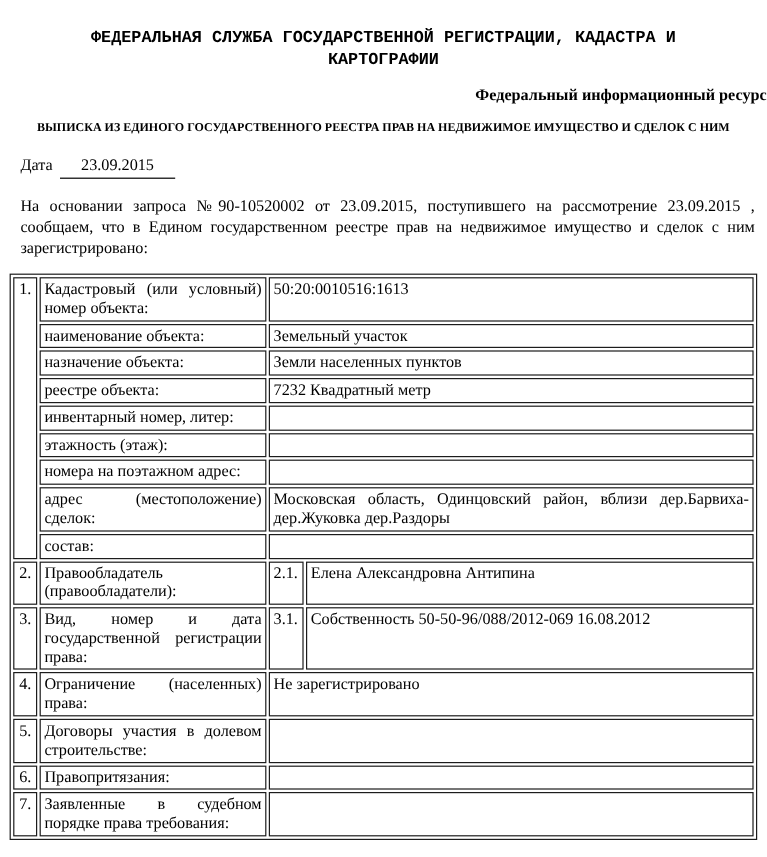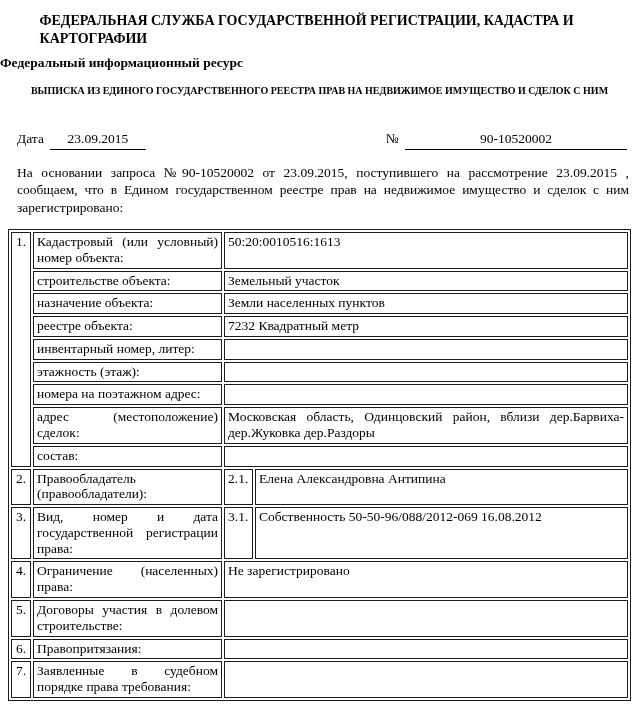--- a/index.html
+++ b/index.html
@@ -12,27 +12,29 @@
     position:relative;
     width:639px;
     min-height:709px;
     padding-top:12px;
     box-sizing:border-box;
   }
   .agency {
     font-weight:bold;
     font-size:14px;
     line-height:1.25;
+    text-align:center;
     max-width:560px;
-    margin:0 auto;
+    margin:12px auto;
+    font-family:Liberation Mono, monospace;
   }
   .resource {
     font-weight:bold;
     font-size:13.5px;
-    text-align:left;
+    text-align:right;
     margin-top:8px;
   }
   .doc-title {
     font-weight:bold;
     font-size:10px;
     line-height:1.25;
     text-align:center;
     max-width:620px;
     margin:14px auto 0;
   }
@@ -44,21 +46,21 @@
     margin:16px 12px 0 17px;
   }
   .meta-group { white-space:nowrap; }
   .uline {
     display:inline-block;
     border-bottom:1px solid #000;
     text-align:center;
     padding:0 2px 2px;
     margin-left:6px;
   }
-  .date-line { width:92px;margin-top:17px; }
+  .date-line { width:92px; }
   .num-line  { width:218px; }
   .intro {
     font-size:13.5px;
     line-height:1.32;
     text-align:justify;
     margin:14px 10px 0 17px;
   }
   table.rights {
     border-collapse:separate;
     border-spacing:2px;
@@ -89,42 +91,39 @@
   <div class="agency">ФЕДЕРАЛЬНАЯ СЛУЖБА ГОСУДАРСТВЕННОЙ РЕГИСТРАЦИИ, КАДАСТРА И КАРТОГРАФИИ</div>
 
   <div class="resource">Федеральный информационный ресурс</div>
 
   <div class="doc-title">ВЫПИСКА ИЗ ЕДИНОГО ГОСУДАРСТВЕННОГО РЕЕСТРА ПРАВ НА НЕДВИЖИМОЕ ИМУЩЕСТВО И СДЕЛОК С НИМ</div>
 
   <div class="meta-line">
     <span class="meta-group">
       <span>Дата</span><span class="uline date-line">23.09.2015</span>
     </span>
-    <span class="meta-group">
-      <span>№</span><span class="uline num-line">90-10520002</span>
-    </span>
   </div>
 
   <p class="intro">На основании запроса №90-10520002 от 23.09.2015, поступившего на рассмотрение 23.09.2015 , сообщаем, что в Едином государственном реестре прав на недвижимое имущество и сделок с ним зарегистрировано:</p>
 
   <table class="rights">
     <colgroup>
       <col style="width:20px">
       <col style="width:189px">
       <col style="width:29px">
       <col style="width:373px">
     </colgroup>
     <tbody>
         <tr>
           <td class="num" rowspan="9">1.</td>
           <td class="label">Кадастровый (или условный) номер объекта:</td>
           <td class="value" colspan="2">50:20:0010516:1613</td>
         </tr>
         <tr>
-          <td class="label">строительстве объекта:</td>
+          <td class="label">наименование объекта:</td>
           <td class="value" colspan="2">Земельный участок</td>
         </tr>
         <tr>
           <td class="label">назначение объекта:</td>
           <td class="value" colspan="2">Земли населенных пунктов</td>
         </tr>
         <tr>
           <td class="label">реестре объекта:</td>
           <td class="value" colspan="2">7232 Квадратный метр</td>
         </tr>

